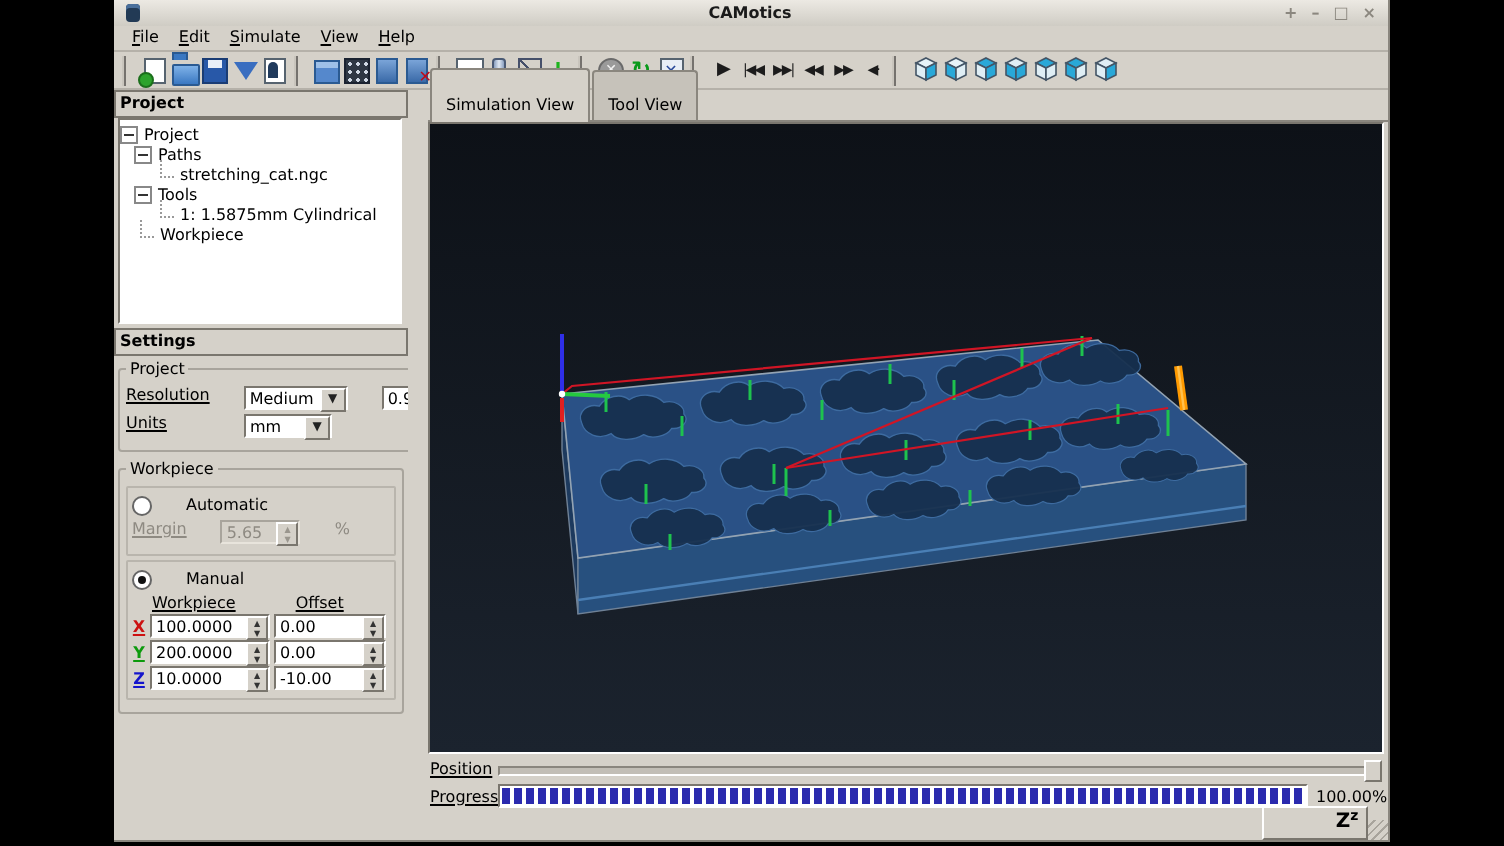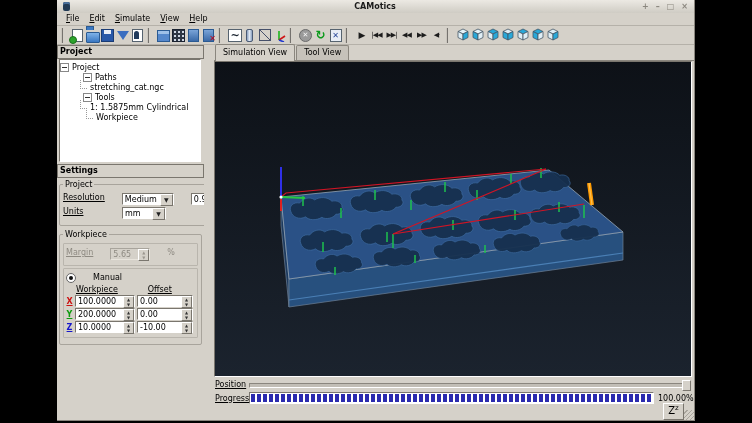--- a/index.html
+++ b/index.html
@@ -62,21 +62,21 @@
   .leftcol{position:absolute;left:0;top:45px;width:147px;height:375px;background:#d5d1c9;}
   .splitter{position:absolute;left:147px;top:45px;width:10px;height:375px;background:#d5d1c9;}
   .panelhdr{height:11px;border:1px solid #7a766e;background:#d5d1c9;font-weight:bold;
             padding:1px 2px 0 2px;line-height:10px;}
   .treebox{margin:0 0 0 2px;width:142px;height:103px;background:#fff;border:1px solid;
            border-color:#7a766e #fff #fff #7a766e;overflow:hidden;padding-top:2px;box-sizing:border-box;}
   .trow{display:flex;align-items:center;height:10px;white-space:nowrap;}
   .texp{width:7px;height:7px;border:1px solid #888;background:#fff;position:relative;margin-right:3px;flex:none;}
   .texp::after{content:"";position:absolute;left:1px;top:3px;width:5px;height:1px;background:#333;}
   .tcon{width:6px;height:8px;border-left:1px dotted #999;border-bottom:1px dotted #999;margin:-4px 3px 2px 3px;flex:none;}
-  .ind1{margin-left:23px;} .ind2{margin-left:17px;text-align:center;}
+  .ind1{margin-left:7px;} .ind2{margin-left:17px;text-align:center;}
   .settingsblk{position:absolute;left:0;top:119px;width:147px;}
   fieldset{border:1px solid #a8a49c;border-radius:2px;margin:2px 2px 4px 2px;padding:2px 3px 4px 3px;}
   legend{font-size:8px;padding:0 2px;}
   .frow{display:flex;align-items:flex-start;margin:2px 0;gap:17px;}
   .lbl-link{text-decoration:underline;flex:none;}
   .combo{background:#fff;border:1px solid;border-color:#7a766e #fff #fff #7a766e;height:12px;
          display:flex;align-items:center;position:relative;padding-left:2px;box-sizing:border-box;}
   .combo .arrowbtn{position:absolute;right:0;top:0;width:11px;height:10px;background:#d5d1c9;
          border:1px solid;border-color:#fff #7a766e #7a766e #fff;font-size:6px;line-height:9px;text-align:center;color:#222;}
   .spin{background:#fff;border:1px solid;border-color:#7a766e #fff #fff #7a766e;height:12px;
@@ -90,38 +90,38 @@
   .dimhdr span{text-decoration:underline;}
   .axisrow{display:flex;align-items:center;gap:2px;margin:1px 0;}
   .axis-letter{width:7px;font-weight:bold;text-decoration:underline;text-align:center;flex:none;}
   .ax0{color:#cc1111;} .ax1{color:#0d9a0d;} .ax2{color:#1515cc;}
   .grayed{color:#8e8a82;}
   .grayed .ud{color:#9a968e;}
   .spin.disabled{background:#d5d1c9;border-color:#a8a49c #e8e4dc #e8e4dc #a8a49c;color:#8e8a82;}
   
   .maincol{position:absolute;left:157px;top:45px;width:480px;height:375px;background:#d5d1c9;}
   .tabbar{position:absolute;left:0;top:0;width:100%;height:16px;border-bottom:1px solid #8a867e;box-sizing:border-box;display:flex;align-items:flex-end;padding-left:1px;}
-  .tab{border:1px solid #8a867e;border-bottom:none;background:#c6c2ba;padding:1px 7px 2px 7px;height:11px;line-height:11px;margin-right:1px;border-radius:2px 2px 0 0;}
+  .tab{border:1px solid #8a867e;border-bottom:none;background:#c6c2ba;padding:11px 7px 2px 7px;height:11px;line-height:11px;margin-right:1px;border-radius:2px 2px 0 0;}
   .tab.active{background:#d5d1c9;height:13px;line-height:13px;position:relative;top:1px;font-weight:normal;}
   .viewport{position:absolute;left:0;top:16px;width:478px;height:316px;border:1px solid;
             border-color:#7a766e #fff #fff #7a766e;box-sizing:border-box;overflow:hidden;}
   .posrow{position:absolute;left:1px;top:333px;width:478px;height:12px;display:flex;align-items:center;}
   .poslbl,.proglbl{width:33px;flex:none;text-decoration:underline;margin-right:1px;}
   .slider{position:relative;flex:1;height:10px;margin-right:2px;}
   .slider .groove{position:absolute;left:0;right:0;top:4px;height:3px;background:#c2beb6;
                   border:1px solid;border-color:#8a867e #fff #fff #8a867e;}
   .slider .handle{position:absolute;right:0;top:1px;width:7px;height:9px;background:#d5d1c9;
                   border:1px solid;border-color:#fff #7a766e #7a766e #fff;}
   .progrow{position:absolute;left:1px;top:346px;width:402px;height:14px;display:flex;align-items:center;justify-content:space-between;}
   .pwrap{width:405px;height:12px;border:1px solid;border-color:#7a766e #fff #fff #7a766e;background:#fff;
          box-sizing:border-box;padding:1px;flex:none;}
   .pfill{height:100%;width:100%;background:repeating-linear-gradient(90deg,#2a2aae 0 4px,#fff 4px 6px);}
   .ppct{margin-left:4px;}
   .zz{position:absolute;right:10px;top:358px;width:19px;height:15px;background:#d5d1c9;
-      border:1px solid;border-color:#fff #7a766e #7a766e #fff;text-align:center;font-weight:normal;}
+      border:1px solid;border-color:#fff #7a766e #7a766e #fff;text-align:center;font-weight:bold;padding-left:32px;}
   .zz .big{font-size:10px;line-height:14px;} .zz sup{font-size:7px;}
   .grip{position:absolute;right:0;bottom:0;width:10px;height:10px;
         background:repeating-linear-gradient(135deg,transparent 0 2px,#a8a49c 2px 3px);}
 </style>
 </head>
 <body>
 
 <div class="stage">
  <div class="win">
 
@@ -352,20 +352,24 @@
           <div class="combo" style="width:44px;">
             <span>mm</span>
             <span class="arrowbtn">▼</span>
           </div>
         </div>
       </fieldset>
 
       <fieldset>
         <legend>Workpiece</legend>
         <div class="subpanel">
+          <div class="frow">
+            <span class="radio"></span>
+            <span>Automatic</span>
+          </div>
           <div class="frow grayed">
             <span class="lbl-link">Margin</span>
             <div class="spin disabled" style="width:40px;">
               <span>5.65</span>
               <span class="ud">▲<br>▼</span>
             </div>
             <span>%</span>
           </div>
         </div>
         <div class="subpanel">

